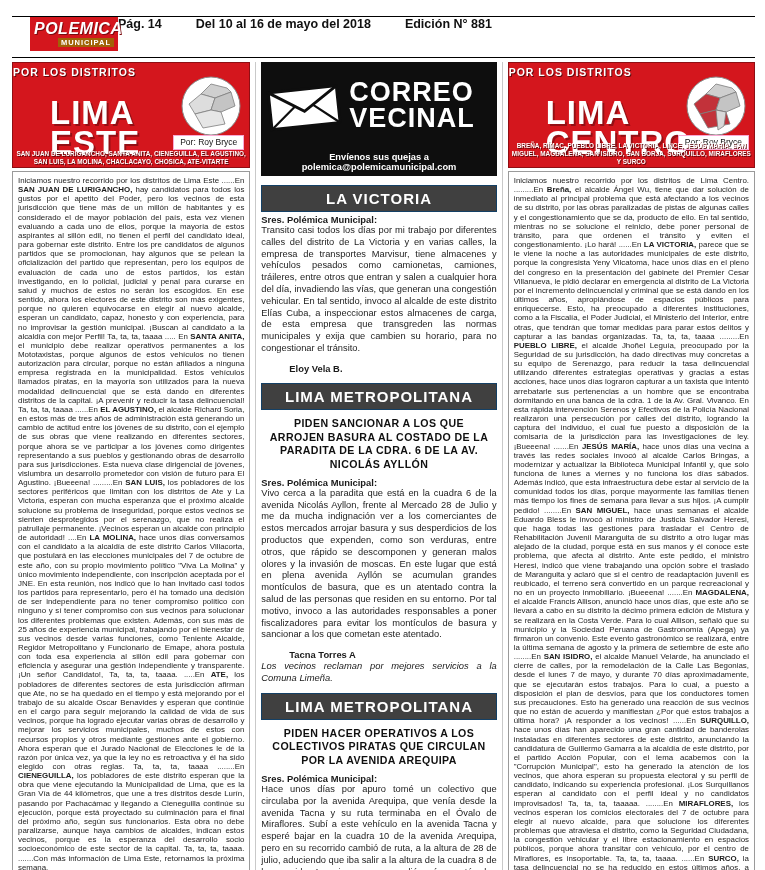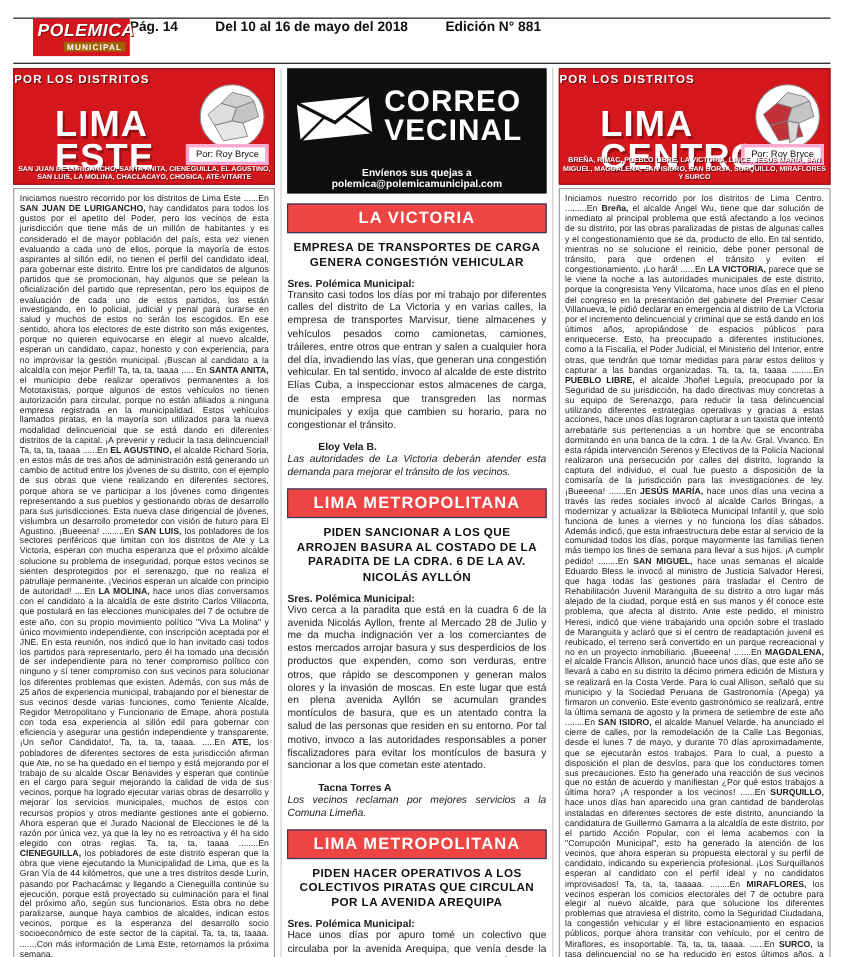--- a/index.html
+++ b/index.html
@@ -24,36 +24,36 @@
   .col-mid{width:248px;border-left:1px solid #c9c9c9;border-right:1px solid #c9c9c9;padding:0 5px;}
   .col-right{width:248px;}
 
   
   .red-head{background:#d4161d;border:1px solid #8f0e13;position:relative;height:104px;overflow:hidden;}
   .kicker{color:#fff;font-weight:bold;font-size:10.5px;letter-spacing:1px;text-align:left;margin-top:3px;
           text-shadow:1px 1px 0 #5e090c;}
   .big-title{position:absolute;left:9px;top:35px;color:#fff;font-weight:700;font-size:33px;line-height:.9;
              letter-spacing:1px;text-shadow:2px 2px 0 rgba(0,0,0,.3);margin-left:28px;}
   .map-wrap{position:absolute;right:8px;top:13px;}
-  .byline{position:absolute;right:5px;bottom:17px;background:#fff;border:3px solid #f9a8d4;color:#111;
+  .byline{position:absolute;right:5px;bottom:17px;background:#fff;border:1px solid #f9a8d4;color:#111;
           font-size:8.5px;padding:0 6px;line-height:1.5;}
   .districts{position:absolute;bottom:1px;left:0;width:100%;text-align:center;color:#fff;font-weight:bold;
              font-size:6.4px;line-height:1.25;padding:0 2px;box-sizing:border-box;text-shadow:1px 1px 0 #5e090c;}
 
   .text-box{border:1px solid #9a9a9a;margin-top:3px;padding:4px 5px;background:#fff;}
   .body-sm{margin:0;font-size:7.9px;line-height:1.16;text-align:justify;color:#1d1d1d;}
   .seg-b{font-weight:bold;}
 
   
   .correo-head{background:#0e0e0e;height:88px;position:relative;display:flex;align-items:center;}
   .correo-env{margin-left:6px;transform:rotate(-6deg);}
   .correo-title{color:#fff;font-weight:800;font-size:27px;line-height:.95;letter-spacing:1px;margin-left:8px;}
   .correo-tagline{background:#0e0e0e;color:#fff;font-weight:bold;font-size:9.3px;text-align:center;
                   padding:2px 0 4px 0;}
-  .banner{background:#ef4444;color:#fff;font-weight:800;font-size:15px;text-align:center;letter-spacing:1px;
+  .banner{background:#404040;color:#fff;font-weight:800;font-size:15px;text-align:center;letter-spacing:1px;
           padding:4px 0;margin-top:9px;border:1px solid #144065;}
   .headline{font-weight:800;font-size:10.6px;text-align:center;letter-spacing:.4px;line-height:1.3;
             margin:7px 4px 5px 4px;color:#101010;}
   .salutation{font-weight:bold;font-size:9.4px;margin:2px 0 0 0;}
   .body-md{margin:0;font-size:9.3px;line-height:1.27;text-align:justify;color:#1d1d1d;}
   .author{font-weight:bold;font-size:9.4px;margin:8px 0 0 0;padding-left:28px;}
   .note{font-style:italic;font-size:9.4px;line-height:1.25;text-align:justify;margin:0 0 2px 0;}
 </style>
 </head>
 <body>
@@ -108,25 +108,23 @@
           </svg>
         </div>
         <div class="correo-title">
           <div>CORREO</div>
           <div>VECINAL</div>
         </div>
       </div>
       <div class="correo-tagline">Envíenos sus quejas a polemica@polemicamunicipal.com</div>
 
       <div class="banner">LA VICTORIA</div>
-      <h3 class="headline">EMPRESA DE TRANSPORTES DE CARGA GENERA CONGESTIÓN VEHICULAR</h3>
       <p class="salutation">Sres. Polémica Municipal:</p>
       <p class="body-md">Transito casi todos los días por mi trabajo por diferentes calles del distrito de La Victoria y en varias calles, la empresa de transportes Marvisur, tiene almacenes y vehículos pesados como camionetas, camiones, tráileres, entre otros que entran y salen a cualquier hora del día, invadiendo las vías, que generan una congestión vehicular. En tal sentido, invoco al alcalde de este distrito Elías Cuba, a inspeccionar estos almacenes de carga, de esta empresa que transgreden las normas municipales y exija que cambien su horario, para no congestionar el tránsito.</p>
       <p class="author">Eloy Vela B.</p>
-      <p class="note">Las autoridades de La Victoria deberán atender esta demanda para mejorar el tránsito de los vecinos.</p>
 
       <div class="banner">LIMA METROPOLITANA</div>
       <h3 class="headline">PIDEN SANCIONAR A LOS QUE ARROJEN BASURA AL COSTADO DE LA PARADITA DE LA CDRA. 6 DE LA AV. NICOLÁS AYLLÓN</h3>
       <p class="salutation">Sres. Polémica Municipal:</p>
       <p class="body-md">Vivo cerca a la paradita que está en la cuadra 6 de la avenida Nicolás Ayllon, frente al Mercado 28 de Julio y me da mucha indignación ver a los comerciantes de estos mercados arrojar basura y sus desperdicios de los productos que expenden, como son verduras, entre otros, que rápido se descomponen y generan malos olores y la invasión de moscas. En este lugar que está en plena avenida Ayllón se acumulan grandes montículos de basura, que es un atentado contra la salud de las personas que residen en su entorno. Por tal motivo, invoco a las autoridades responsables a poner fiscalizadores para evitar los montículos de basura y sancionar a los que cometan este atentado.</p>
       <p class="author">Tacna Torres A</p>
       <p class="note">Los vecinos reclaman por mejores servicios a la Comuna Limeña.</p>
 
       <div class="banner">LIMA METROPOLITANA</div>
       <h3 class="headline">PIDEN HACER OPERATIVOS A LOS COLECTIVOS PIRATAS QUE CIRCULAN POR LA AVENIDA AREQUIPA</h3>

